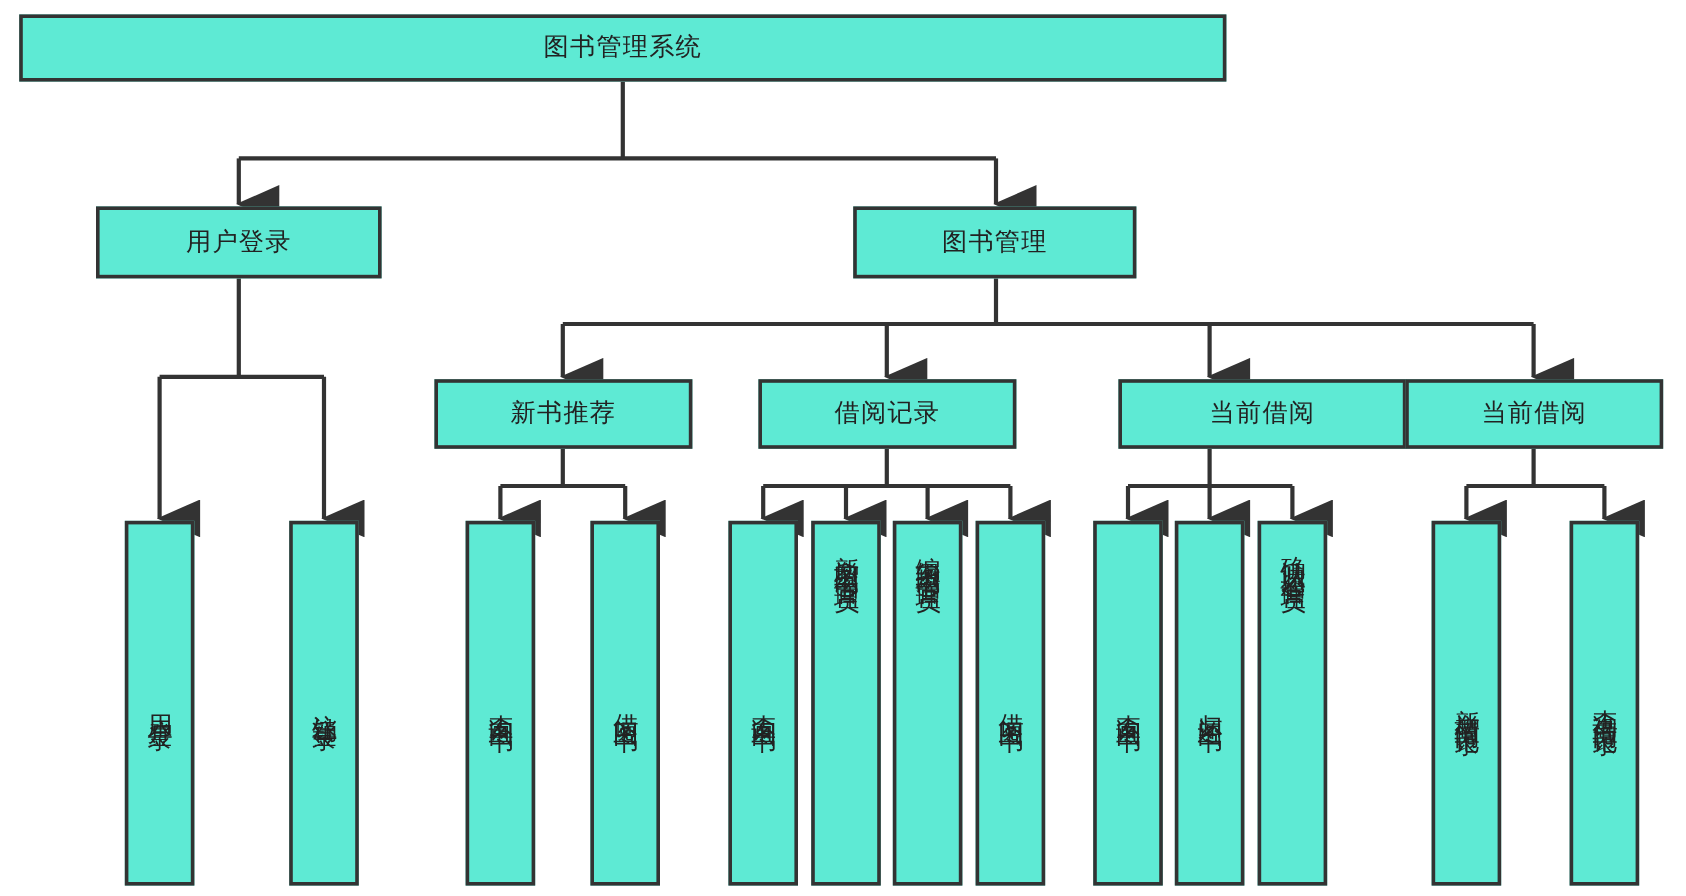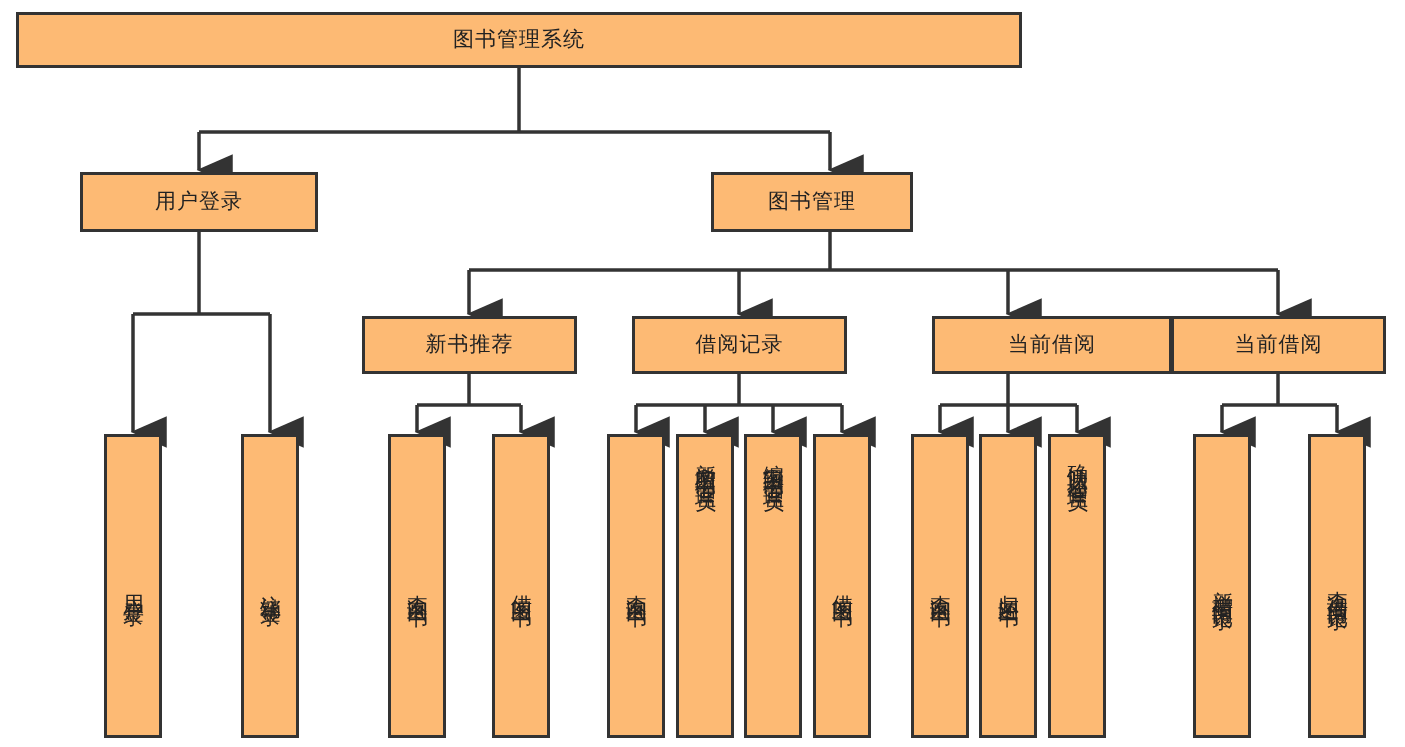--- a/index.html
+++ b/index.html
@@ -21,21 +21,21 @@
   #wires {
     position: absolute;
     left: 0;
     top: 0;
     width: 1405px;
     height: 747px;
   }
   .node {
     position: absolute;
     box-sizing: border-box;
-    background: #fdba74;
+    background: #5eead4;
     border: 3px solid #333333;
     display: flex;
     align-items: center;
     justify-content: center;
     z-index: 2;
   }
   .node .cap {
     color: #222222;
     font-size: 21px;
     line-height: 1.12;
@@ -133,21 +133,21 @@
     </g>
   </svg>
 
   <div class="node" style="left:16px; top:12px; width:1006px; height:56px;">
     <span class="cap">图书管理系统</span>
   </div>
 
   <div class="node" style="left:80px; top:172px; width:238px; height:60px;">
     <span class="cap">用户登录</span>
   </div>
-  <div class="node" style="left:711px; top:172px; width:202px; height:60px;">
+  <div class="node" style="left:711px; top:172px; width:236px; height:60px;">
     <span class="cap">图书管理</span>
   </div>
 
   <div class="node" style="left:362px; top:316px; width:215px; height:58px;">
     <span class="cap">新书推荐</span>
   </div>
   <div class="node" style="left:632px; top:316px; width:215px; height:58px;">
     <span class="cap">借阅记录</span>
   </div>
   <div class="node" style="left:932px; top:316px; width:240px; height:58px;">

